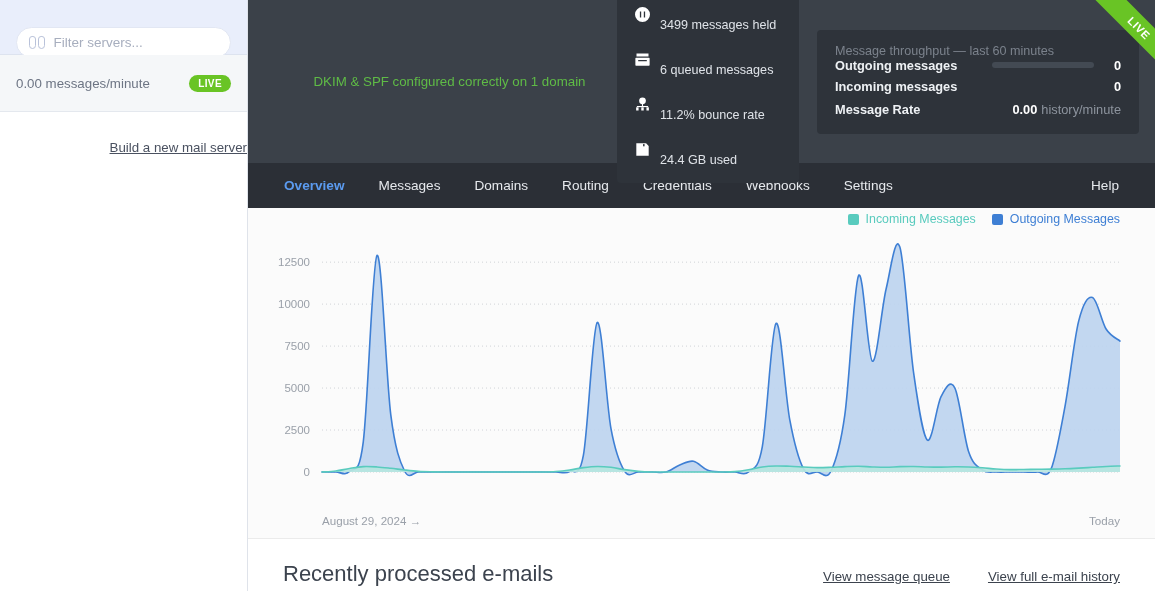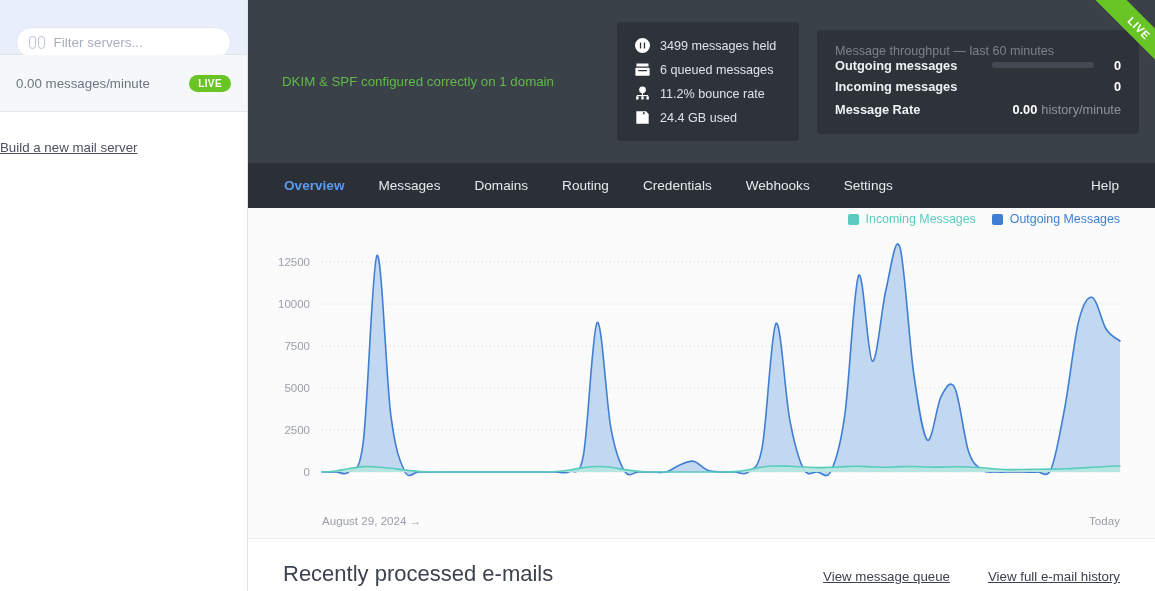--- a/index.html
+++ b/index.html
@@ -54,51 +54,52 @@
     display: flex; align-items: center; justify-content: space-between;
     padding: 0 16px;
   }
   .rate-text { font-size: 13.3px; color: #6d7584; }
   .live-pill {
     background: #69c425; color: #fff;
     font-size: 10px; font-weight: bold;
     letter-spacing: .4px;
     padding: 3px 9px; border-radius: 9px;
   }
-  .build-link-wrap { text-align: left; padding-top: 26px; }
+  .build-link-wrap { text-align: right; padding-top: 26px; }
   .build-link {
     font-size: 13.3px; color: #4a5160;
     text-decoration: underline; cursor: pointer;
   }
 
   
   .main { flex: 1 1 auto; height: 591px; position: relative; background: #fbfbfb; overflow: hidden; }
 
   .topbar {
     height: 163px; background: #3b4149;
     position: relative;
     display: flex; align-items: center;
     padding: 0 16px 0 34px;
   }
   .dkim-msg {
     color: #5fbb46; font-size: 13.3px;
     flex: 1 1 auto;
+    text-align: center;
   }
   .card {
     background: #2e333a; border-radius: 4px;
   }
   .stats-card {
     width: 182px; padding: 16px 18px;
     display: flex; flex-direction: column; gap: 9px;
     margin-right: 18px;
   }
   .stat-row { display: flex; align-items: center; gap: 10px; }
   .stat-ico { width: 15px; height: 15px; flex: 0 0 15px; color: #fff; }
   .stat-ico svg { display: block; width: 15px; height: 15px; fill: #ffffff; }
-  .stat-text { font-size: 12.6px; color: #dfe3e8; white-space: nowrap; }
+  .stat-text { font-size: 12.6px; color: #dfe3e8; white-space: nowrap; margin-top: 22px; }
 
   .throughput-card {
     width: 322px; padding: 14px 18px 16px 18px;
     position: relative; overflow: hidden;
   }
   .tp-title { color: #7b828c; font-size: 12.6px; }
   .tp-row {
     display: flex; align-items: center; justify-content: space-between;
     margin-bottom: 6px; gap: 10px;
   }

